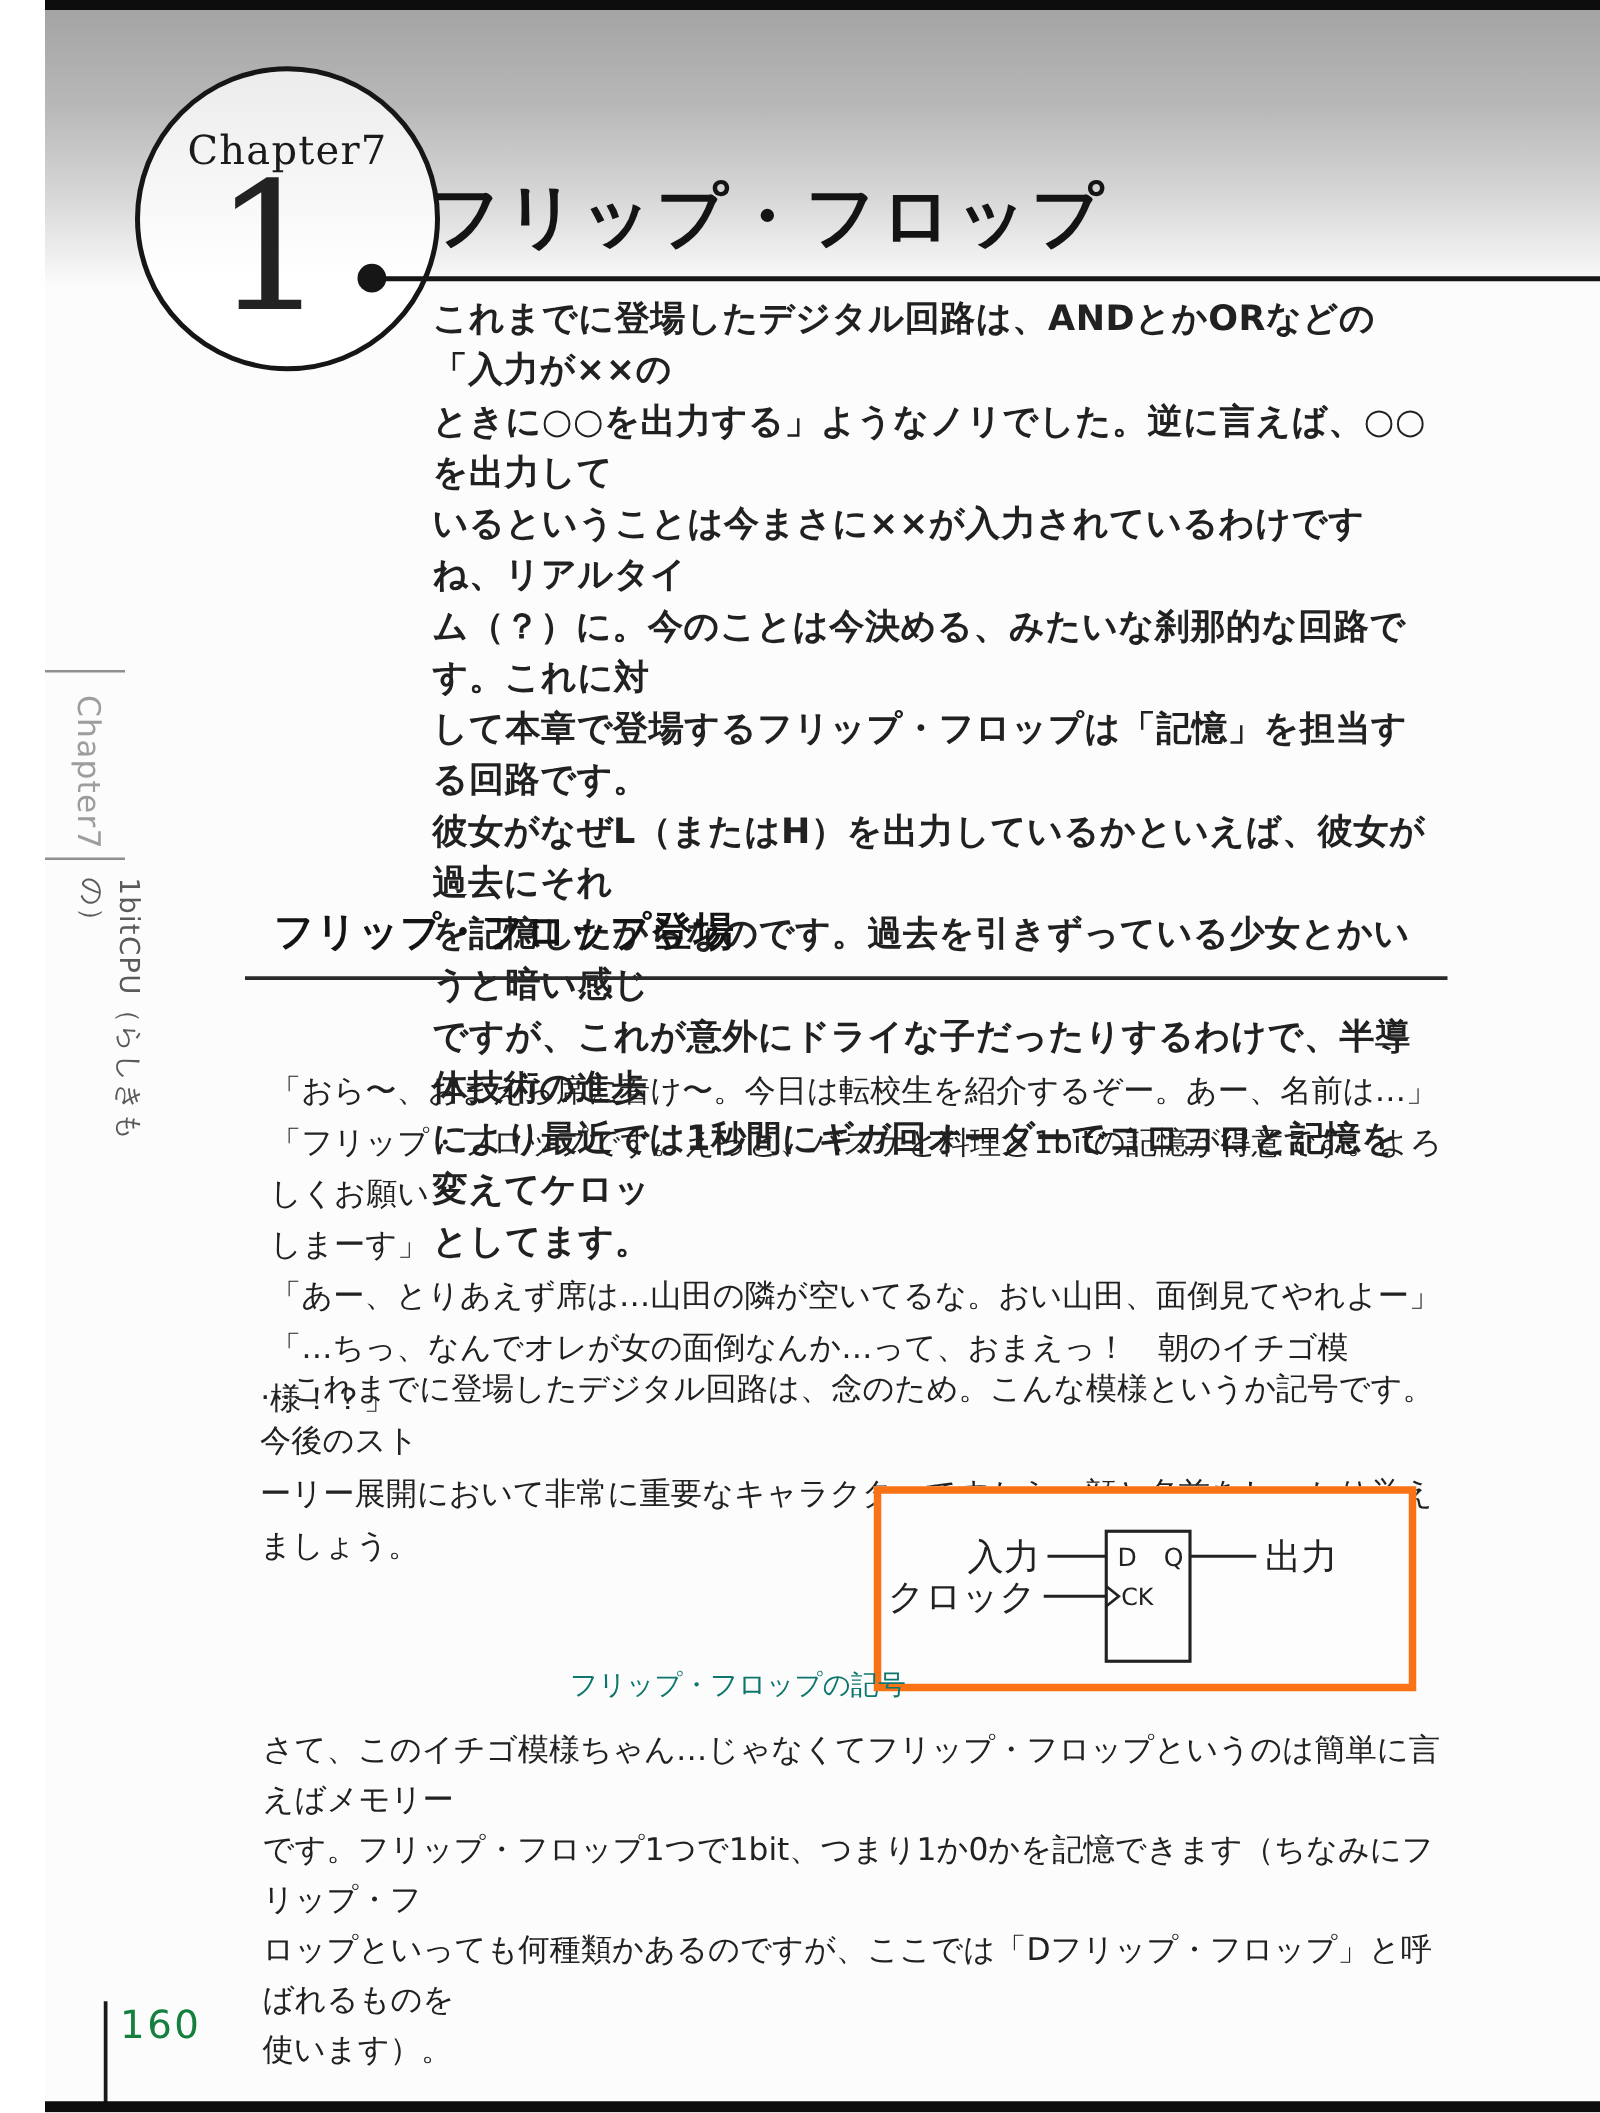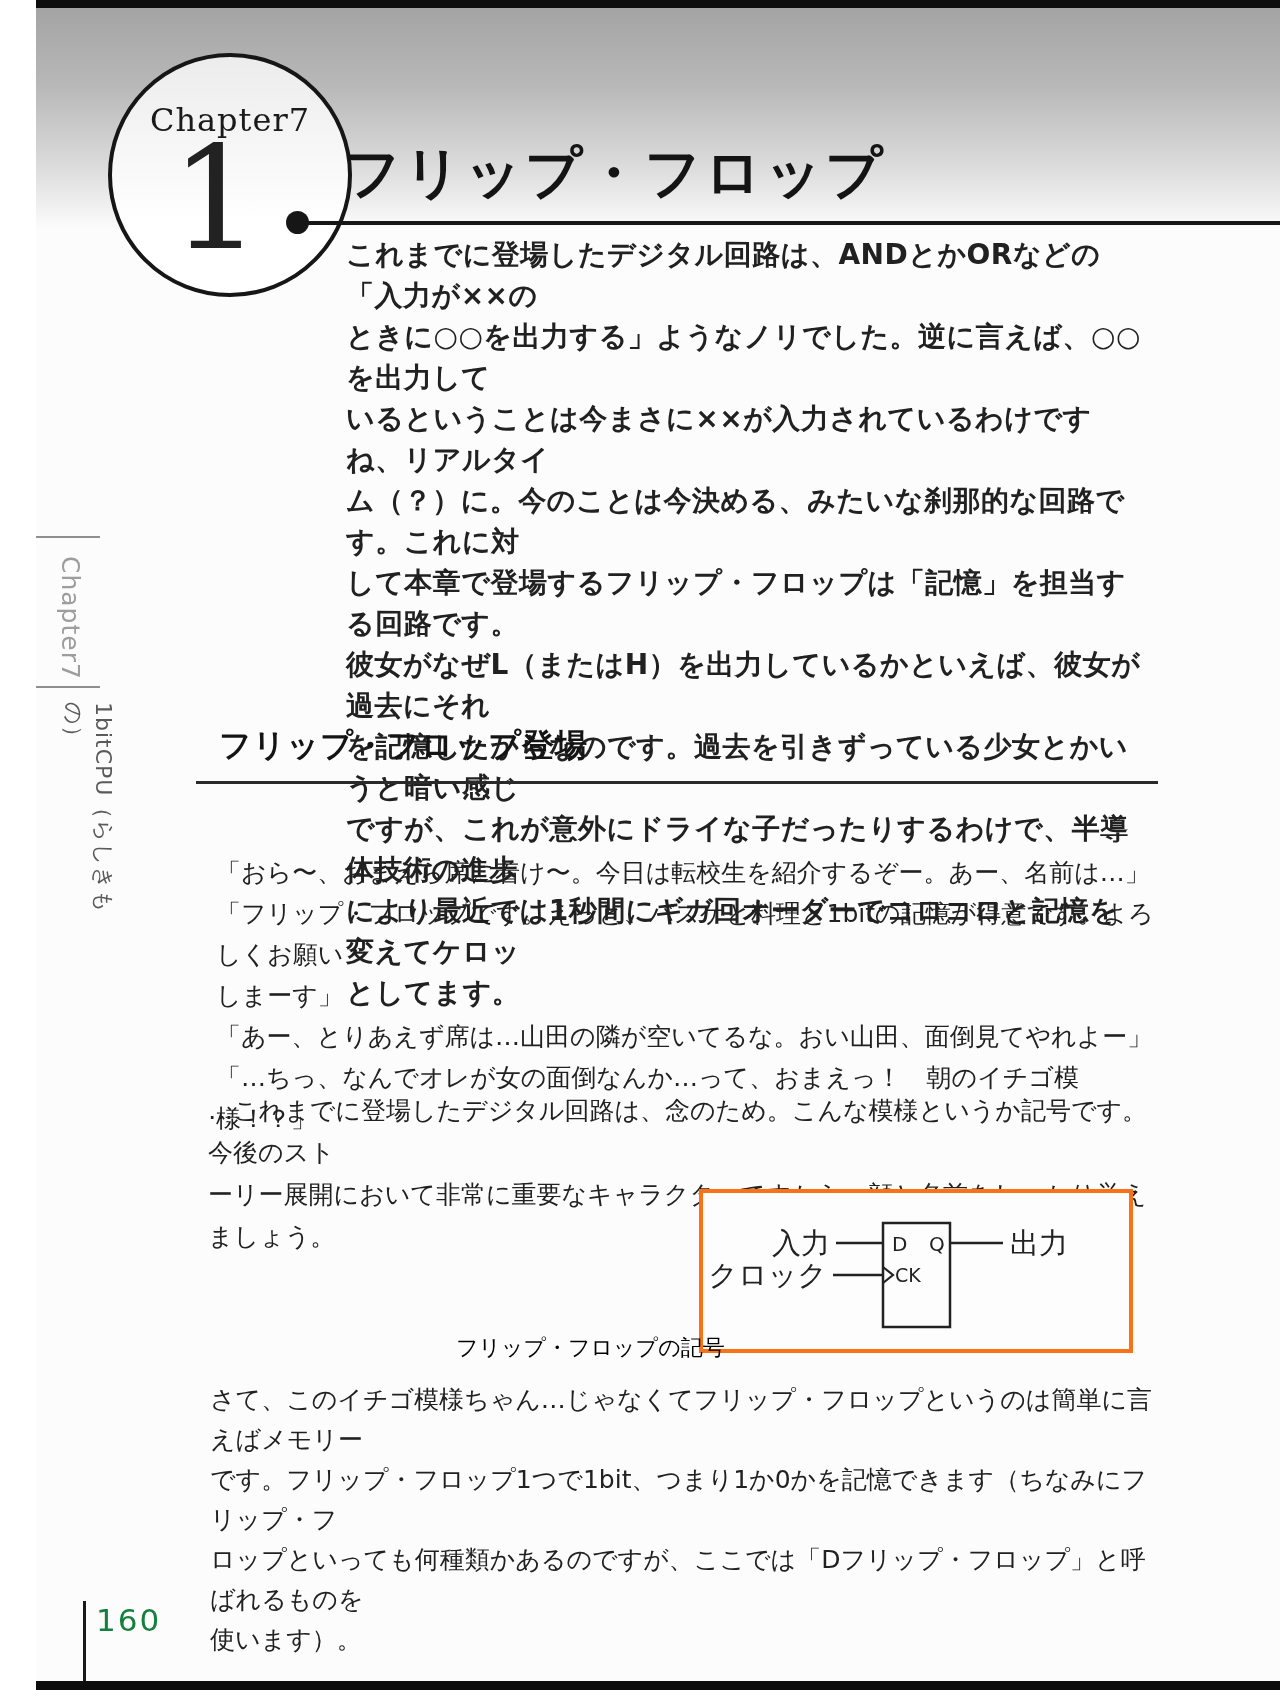--- a/index.html
+++ b/index.html
@@ -70,25 +70,25 @@
     position:absolute; left:172px; top:1090px; width:960px;
     font-size:25px; line-height:42px;
   }
   .closing-paragraph {
     position:absolute; left:174px; top:1380px; width:960px;
     font-size:25px; line-height:40px;
   }
   
   .figure-box {
     position:absolute; left:663px; top:1189px; width:434px; height:164px;
-    border:4px solid #f97316; background:#fdfdfd;
+    border:6px solid #f97316; background:#fdfdfd;
   }
   .figure-caption {
     position:absolute; left:420px; top:1333px;
-    font-size:22px; color:#000000;
+    font-size:22px; color:#0f766e;
   }
   .footer-vrule { position:absolute; left:47px; top:1601px; width:3px; height:81px; background:#1a1a1a; }
   .page-number {
     position:absolute; left:60px; top:1602px;
     font-size:31px; color:#15803d; letter-spacing:2px;
   }
   .bottom-bar { position:absolute; left:0; top:1681px; width:1280px; height:9px; background:#0d0d0d; }
 </style>
 </head>
 <body>

